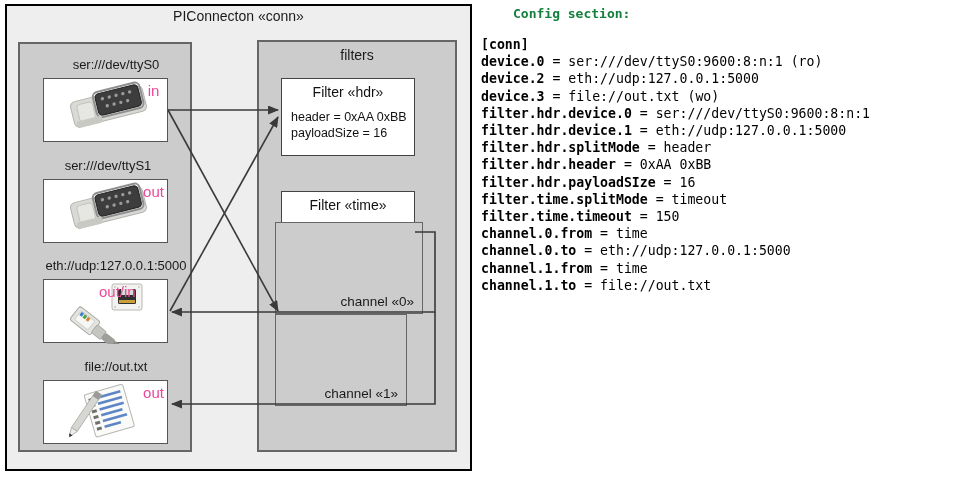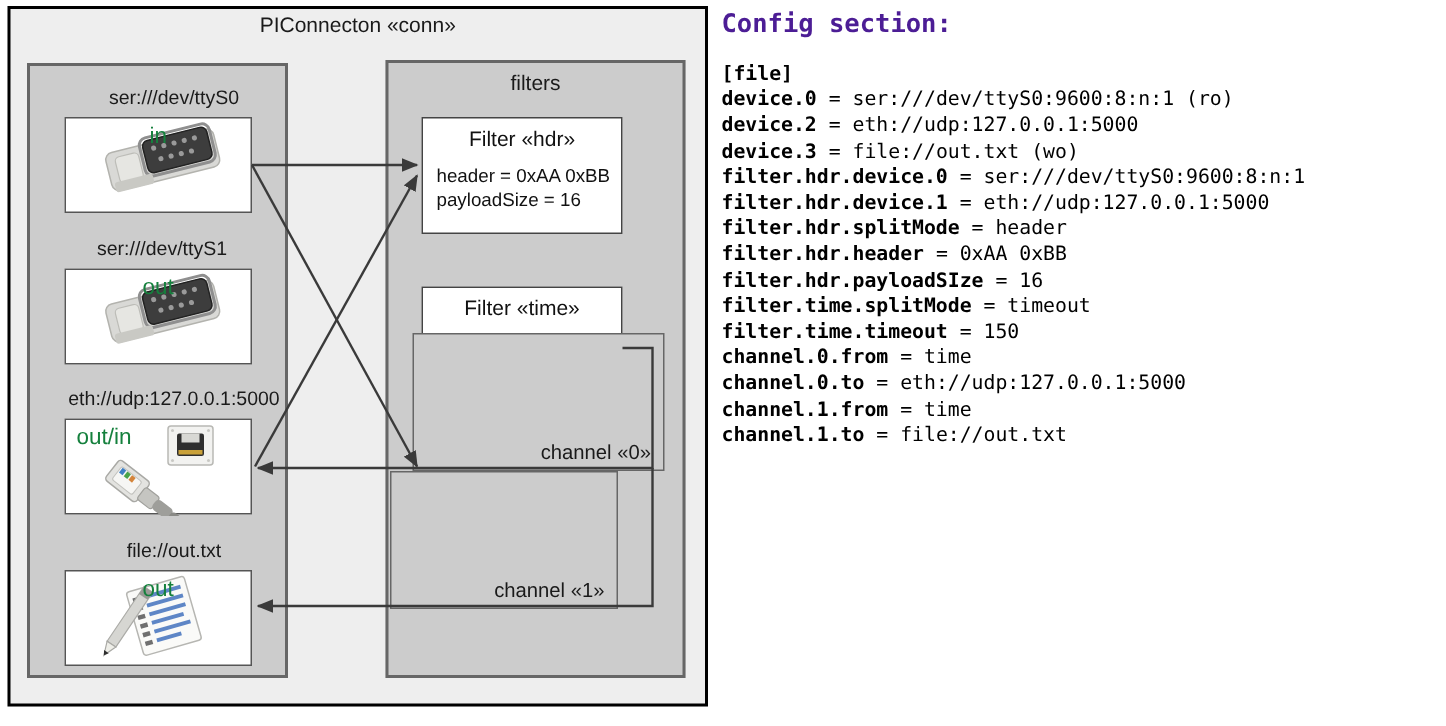--- a/index.html
+++ b/index.html
@@ -31,21 +31,21 @@
   .dev-label{
     position:absolute;text-align:center;font-size:13px;color:#1a1a1a;
     white-space:nowrap;
     padding-left:11px;
   }
   .dev-box{
     position:absolute;background:#ffffff;border:1.5px solid #555555;box-sizing:border-box;
   }
   .dev-dir{
     position:absolute;left:0;top:3px;width:100%;text-align:center;
-    font-size:15px;color:#15803d;z-index:3;
+    font-size:15px;color:#ec4899;z-index:3;padding-left:48px;
   }
   .dev-dir.left{text-align:center;left:7px;width:auto;}
 
   
   .filter-box{
     position:absolute;background:#ffffff;border:1.5px solid #444444;box-sizing:border-box;
   }
   .filter-title{
     position:absolute;left:0;top:5px;width:100%;text-align:center;
     font-size:14px;color:#111111;
@@ -64,21 +64,21 @@
   }
 
   
   svg.ovl{position:absolute;left:0;top:0;width:964px;height:484px;overflow:visible;pointer-events:none;}
 
   
   .cfg{
     position:absolute;left:481px;top:6px;width:478px;
     font-family:"DejaVu Sans Mono","Liberation Mono",monospace;
   }
-  .cfg-head{font-size:17px;font-weight:bold;color:#4c1d95;letter-spacing:0px;}
+  .cfg-head{font-size:13px;font-weight:bold;color:#15803d;letter-spacing:0px;margin-left:32px;}
   .cfg-gap{height:15px;}
   .cfg-line{font-size:13.2px;color:#000;line-height:17.2px;white-space:pre;}
   .k{font-weight:bold;}
 </style>
 </head>
 <body>
 
 <div id="root">
 
   <div class="outer-frame"></div>
@@ -205,25 +205,25 @@
     </div>
   </div>
 
   <div class="filter-box" style="left:281px;top:191px;width:134px;height:78px;">
     <div class="filter-title">Filter «time»</div>
     <div class="filter-props">
       <div>timeout = 150 ms</div>
     </div>
   </div>
 
-  <div class="chan-area" style="left:275px;top:222px;width:168px;height:92px;">
+  <div class="chan-area" style="left:275px;top:222px;width:148px;height:92px;">
     <div class="chan-label">channel «0»</div>
   </div>
 
-  <div class="chan-area" style="left:260px;top:314px;width:152px;height:92px;">
+  <div class="chan-area" style="left:275px;top:314px;width:132px;height:92px;">
     <div class="chan-label">channel «1»</div>
   </div>
 
   <svg class="ovl">
     <defs>
       <marker id="ah" markerWidth="11" markerHeight="9" refX="10" refY="4.5" orient="auto" markerUnits="userSpaceOnUse">
         <path d="M0,0 L11,4.5 L0,9 z" fill="#3a3a3a"></path>
       </marker>
     </defs>
 
@@ -235,21 +235,21 @@
 
     <path d="M415,232 L435,232 L435,312 L172,312" fill="none" stroke="#3a3a3a" stroke-width="1.6" marker-end="url(#ah)"></path>
 
     <path d="M435,312 L435,404 L172,404" fill="none" stroke="#3a3a3a" stroke-width="1.6" marker-end="url(#ah)"></path>
   </svg>
 
   <div class="cfg">
     <div class="cfg-head">Config section:</div>
     <div class="cfg-gap"></div>
     <div id="cfg-lines">
-        <div class="cfg-line"><span class="k">[file]</span><span></span></div>
+        <div class="cfg-line"><span class="k">[conn]</span><span></span></div>
         <div class="cfg-line"><span class="k">device.0</span><span> = ser:///dev/ttyS0:9600:8:n:1 (ro)</span></div>
         <div class="cfg-line"><span class="k">device.2</span><span> = eth://udp:127.0.0.1:5000</span></div>
         <div class="cfg-line"><span class="k">device.3</span><span> = file://out.txt (wo)</span></div>
         <div class="cfg-line"><span class="k">filter.hdr.device.0</span><span> = ser:///dev/ttyS0:9600:8:n:1</span></div>
         <div class="cfg-line"><span class="k">filter.hdr.device.1</span><span> = eth://udp:127.0.0.1:5000</span></div>
         <div class="cfg-line"><span class="k">filter.hdr.splitMode</span><span> = header</span></div>
         <div class="cfg-line"><span class="k">filter.hdr.header</span><span> = 0xAA 0xBB</span></div>
         <div class="cfg-line"><span class="k">filter.hdr.payloadSIze</span><span> = 16</span></div>
         <div class="cfg-line"><span class="k">filter.time.splitMode</span><span> = timeout</span></div>
         <div class="cfg-line"><span class="k">filter.time.timeout</span><span> = 150</span></div>

